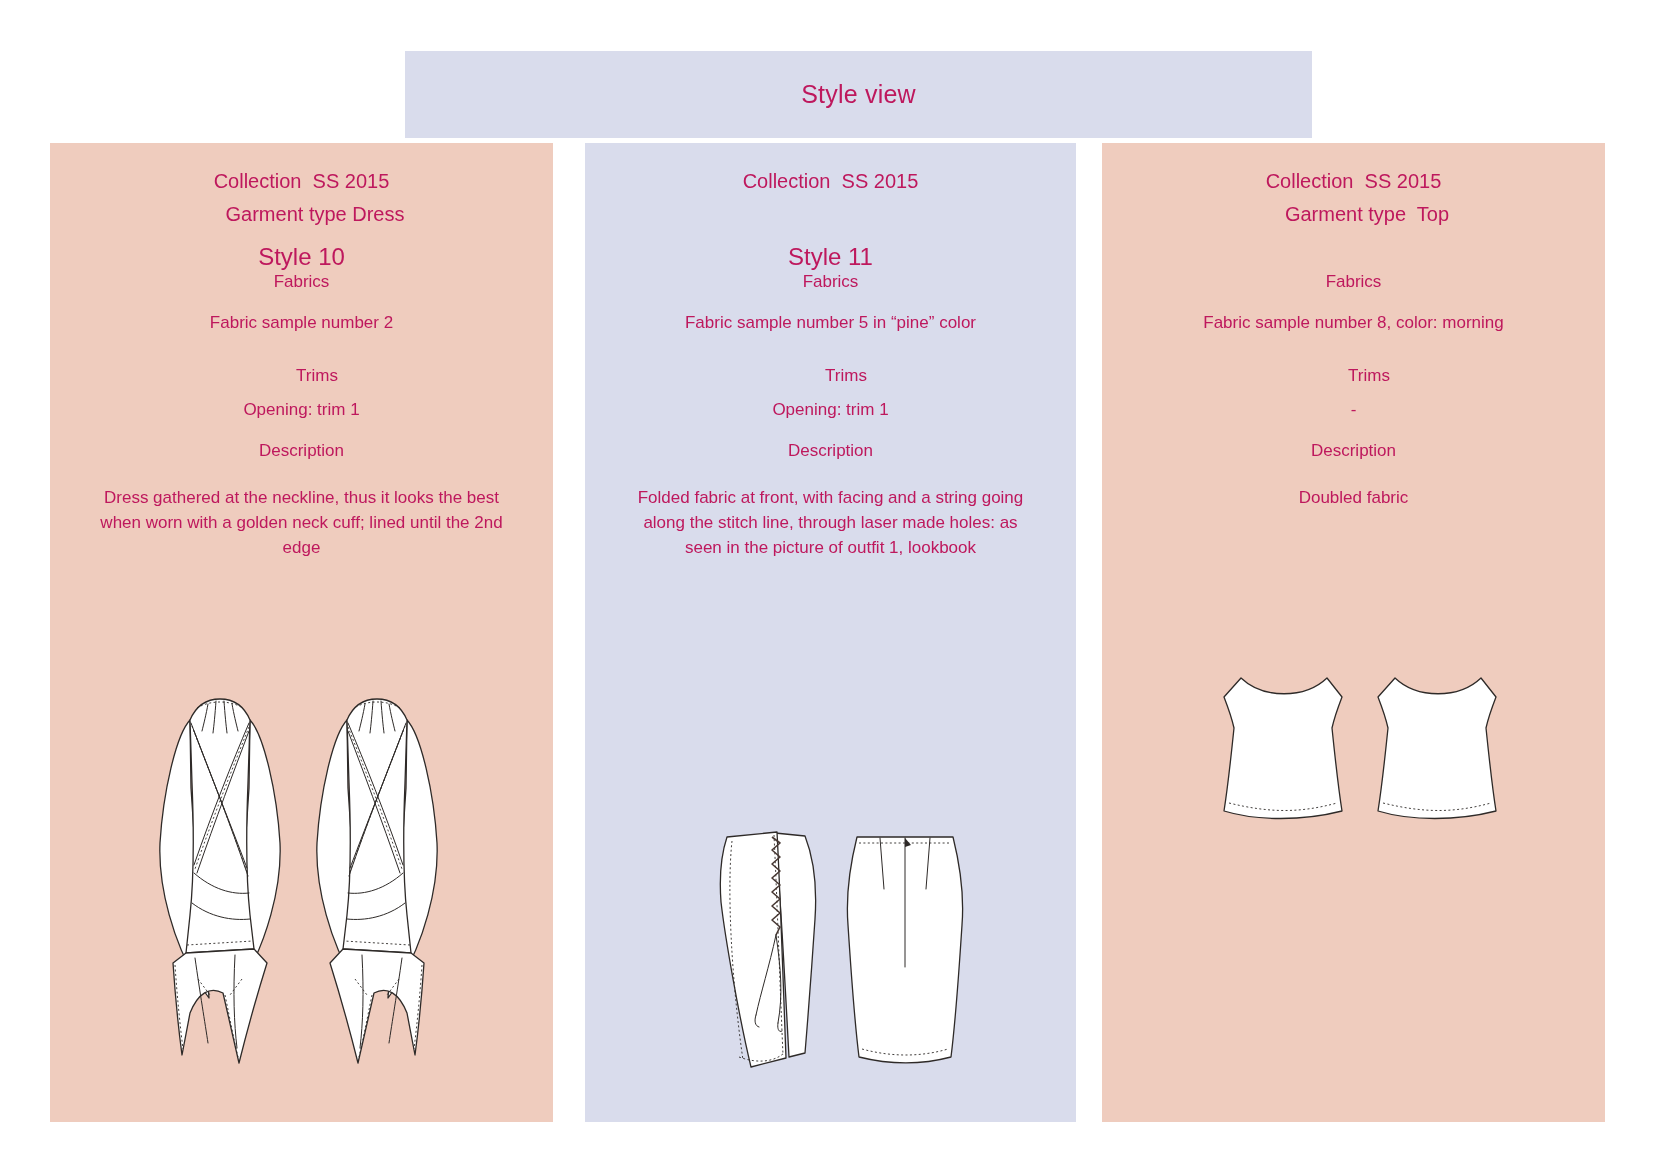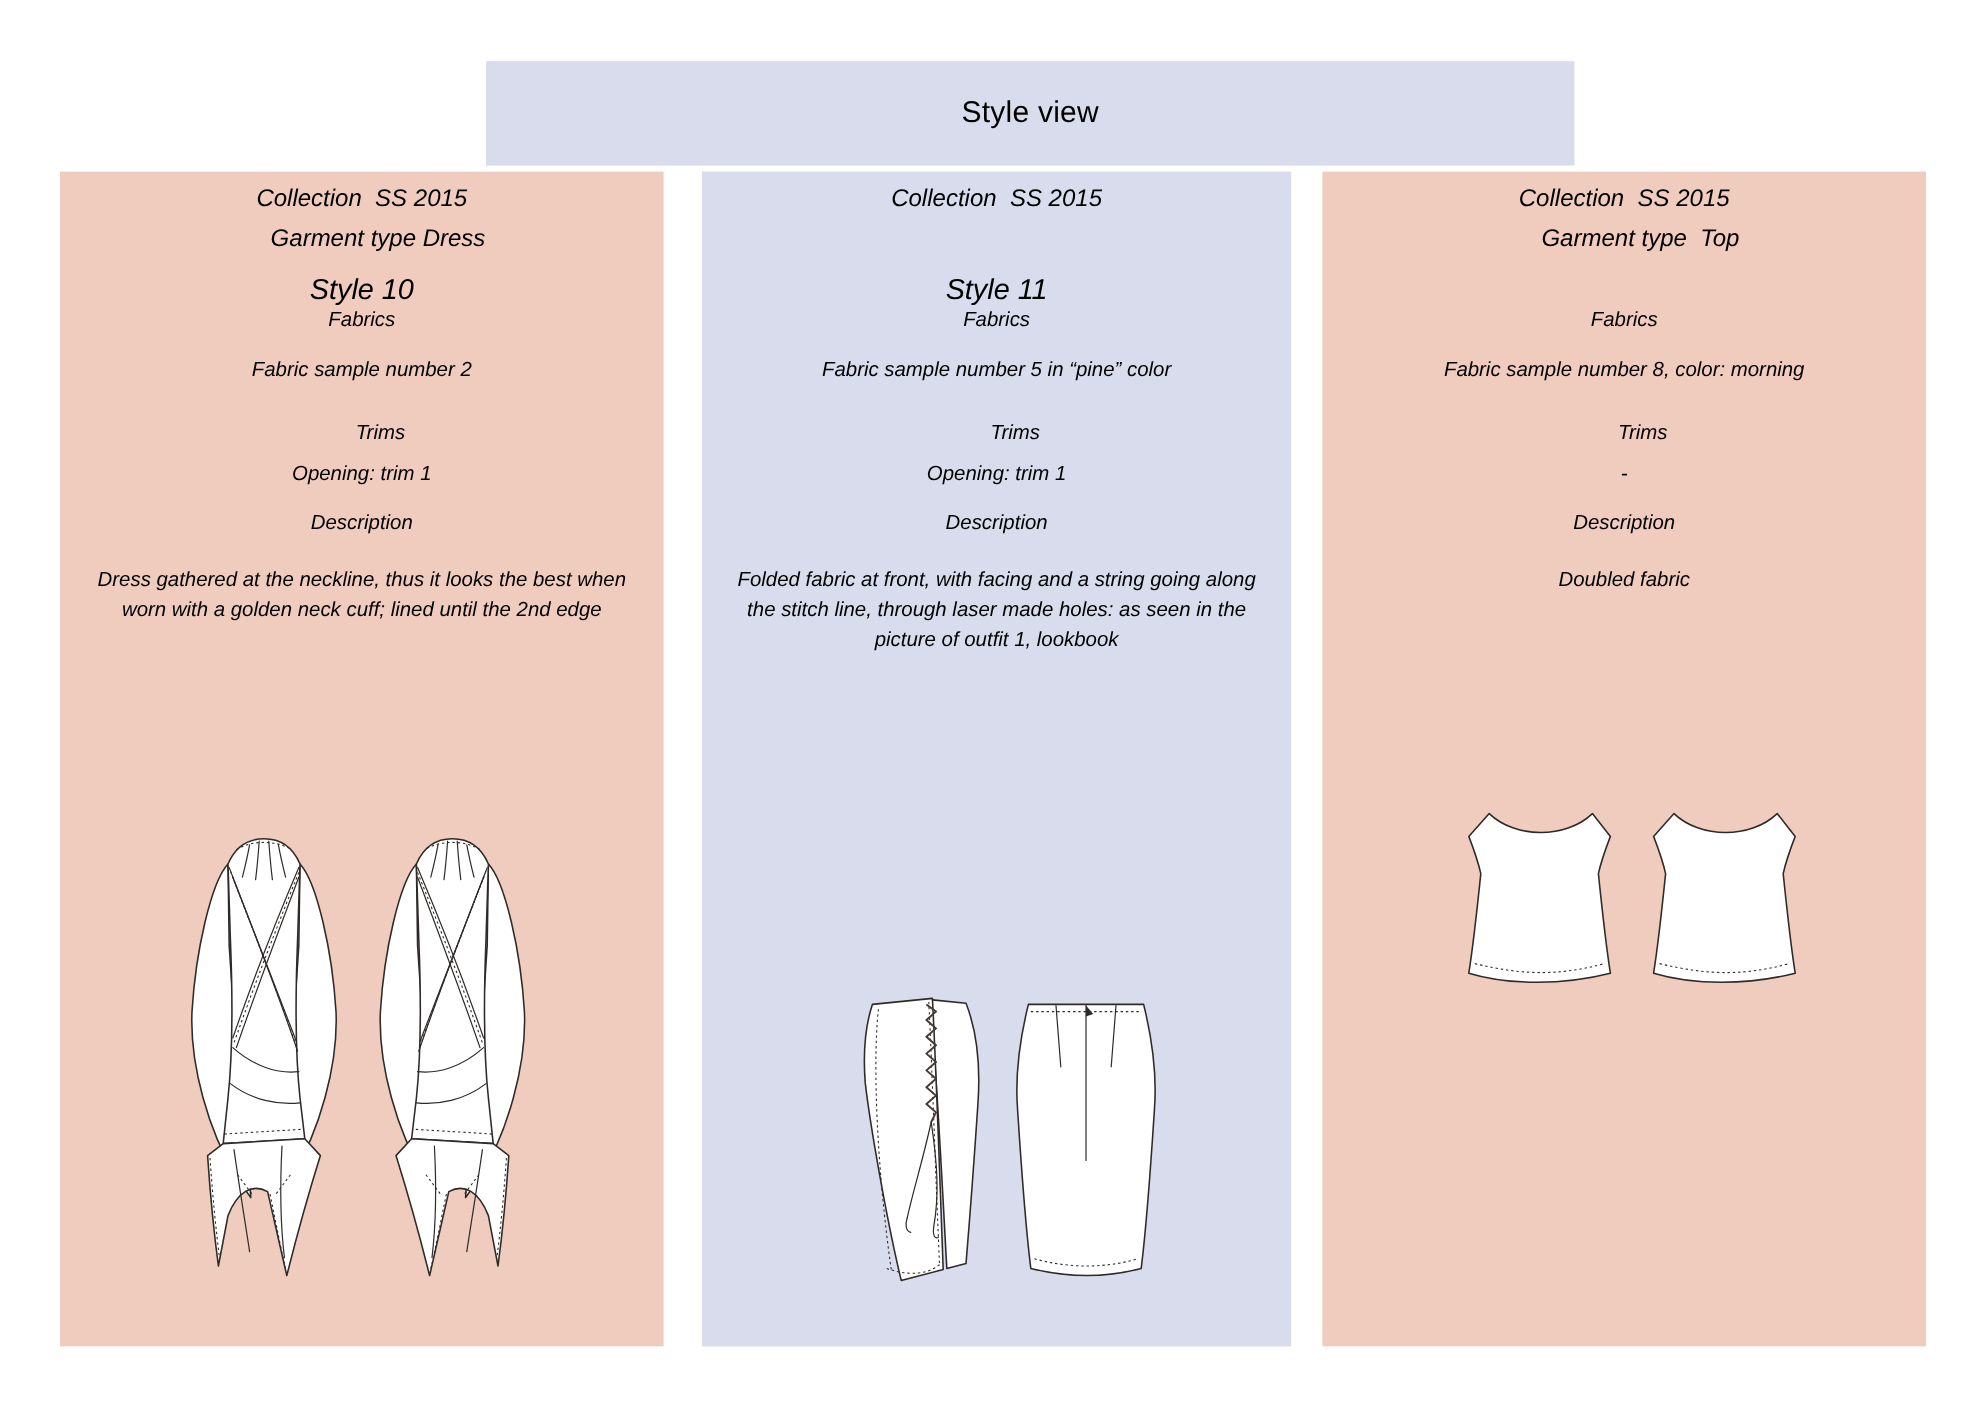--- a/index.html
+++ b/index.html
@@ -1,36 +1,36 @@
 <!DOCTYPE html>
 <html><head>
 <meta charset="utf-8">
 <style>
   html,body{margin:0;padding:0;background:#ffffff;}
   .canvas{
     position:relative;
     width:1654px;height:1169px;
     background:#ffffff;
     font-family:"Liberation Sans", sans-serif;
-    color:#000000;
+    color:#be185d;
     overflow:hidden;
   }
   .header{
     position:absolute;left:405px;top:51px;width:907px;height:87px;
     background:#d9dcec;
     display:flex;align-items:center;justify-content:center;
   }
   .header-title{font-size:25px;letter-spacing:0.2px;}
   .panel{position:absolute;top:143px;height:979px;}
   .panel-dress{left:50px;width:503px;background:#efccbe;}
   .panel-skirt{left:585px;width:491px;background:#d9dcec;}
   .panel-top{left:1102px;width:503px;background:#efccbe;}
   .panel p{
-    position:absolute;left:0;right:0;margin:0;
-    text-align:center;white-space:pre-wrap;font-style:italic;
+    position:absolute;left:0;right:0;margin:15px;
+    text-align:center;white-space:pre-wrap;
   }
   .row-collection{top:12px;font-size:20px;}
   .row-garment{top:45px;font-size:20px;padding-left:27px;}
   .row-style{top:85px;font-size:24px;}
   .row-fabrics{top:114px;font-size:17px;}
   .row-fabric{top:155px;font-size:17px;}
   .row-trims{top:208px;font-size:17px;padding-left:31px;}
   .row-trimval{top:242px;font-size:17px;}
   .row-desch{top:283px;font-size:17px;}
   .row-desc{top:327px;font-size:17px;line-height:25px;padding:0 26px;}

